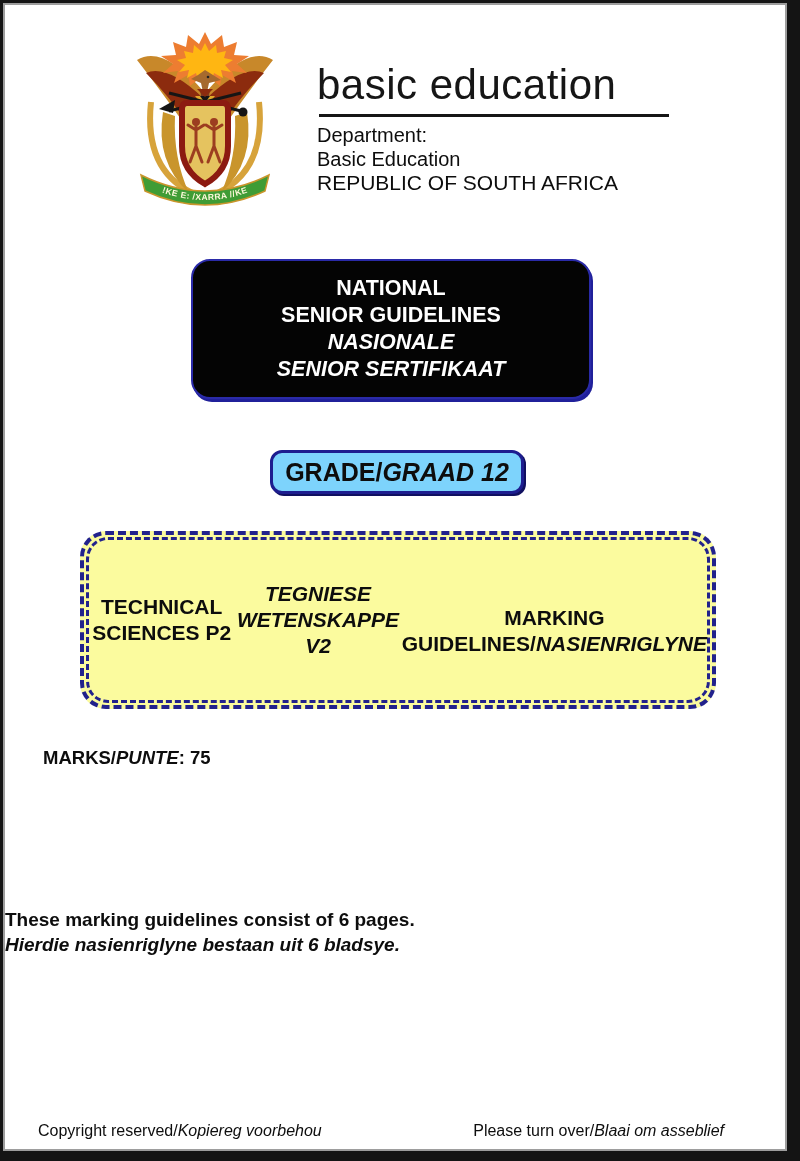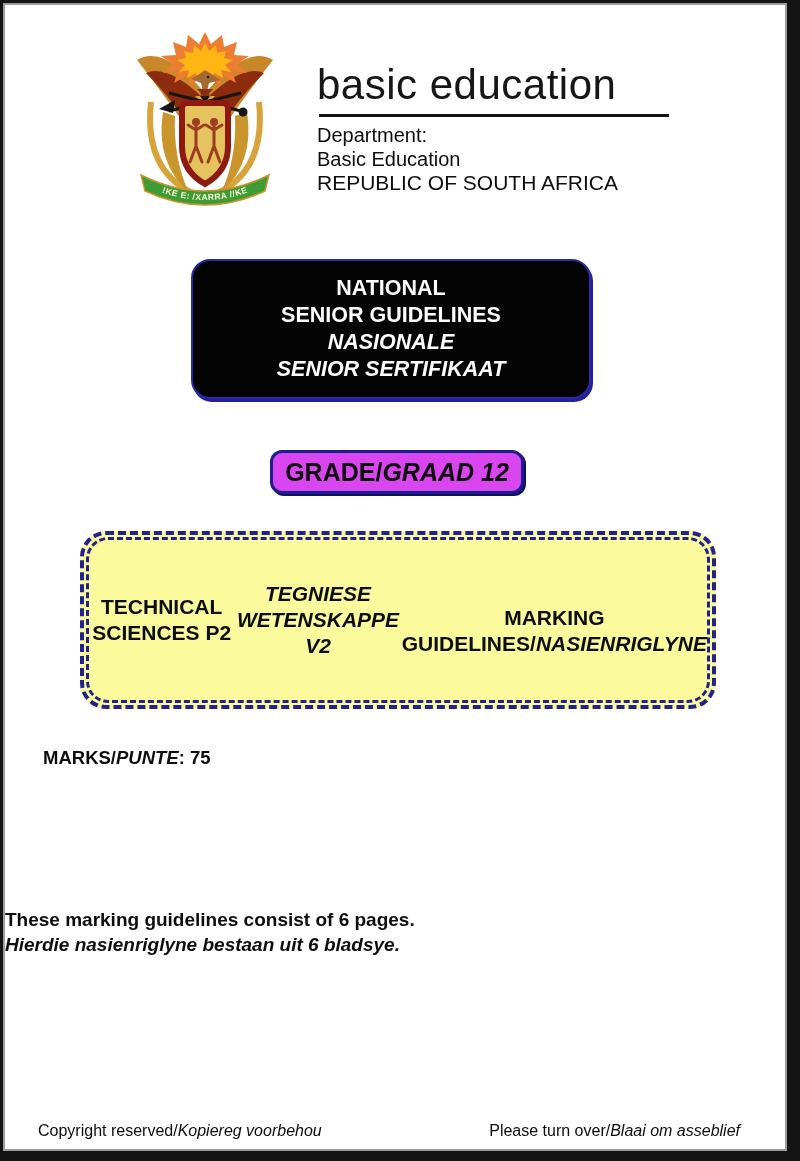--- a/index.html
+++ b/index.html
@@ -26,41 +26,41 @@
   .nsc-box {
     position:absolute; left:186px; top:254px; width:400px; height:140px; box-sizing:border-box;
     background:#040404; border:2px solid #2a2aa8; border-radius:19px;
     box-shadow:2px 3px 0 #20209a;
     display:flex; flex-direction:column; align-items:center; justify-content:center;
     color:#ffffff; font-weight:bold; font-size:21.5px; line-height:27px; text-align:center;
   }
   
   .grade-box {
     position:absolute; left:265px; top:445px; width:254px; height:44px; box-sizing:border-box;
-    background:#d946ef; border:3px solid #1d1d8f; border-radius:12px;
+    background:#7dd3fc; border:3px solid #1d1d8f; border-radius:12px;
     box-shadow:2px 2px 0 #101060;
     display:flex; align-items:center; justify-content:center;
     font-weight:bold; font-size:25px;
   }
   
   .subject-box {
     position:absolute; left:75px; top:526px; width:636px; height:178px; box-sizing:border-box;
     background:#fbfb9e; border:4px dashed #22228c; border-radius:26px;
   }
   .subject-inner {
     position:absolute; inset:2px; border:3px dashed #22228c; border-radius:22px;
     display:flex; flex-direction:row; align-items:center; justify-content:center;
     font-weight:bold; font-size:21px; line-height:26px; text-align:center;
   }
   .subject-gap { margin-top:21px; }
   
   .marks-line { position:absolute; left:38px; top:742px; font-weight:bold; font-size:18.5px; }
   .pages-note { position:absolute; left:0; right:10px; top:902px; text-align:left;
                 font-weight:bold; font-size:19px; line-height:25px; }
-  .footer { position:absolute; left:33px; right:45px; top:1117px;
+  .footer { position:absolute; left:33px; right:61px; top:1117px;
             display:flex; justify-content:space-between; font-size:16px;align-items:flex-end; }
   .it { font-style:italic; }
 </style>
 </head>
 <body>
 
 <div class="canvas">
   <div class="page">
     <div class="page-inner">
 

